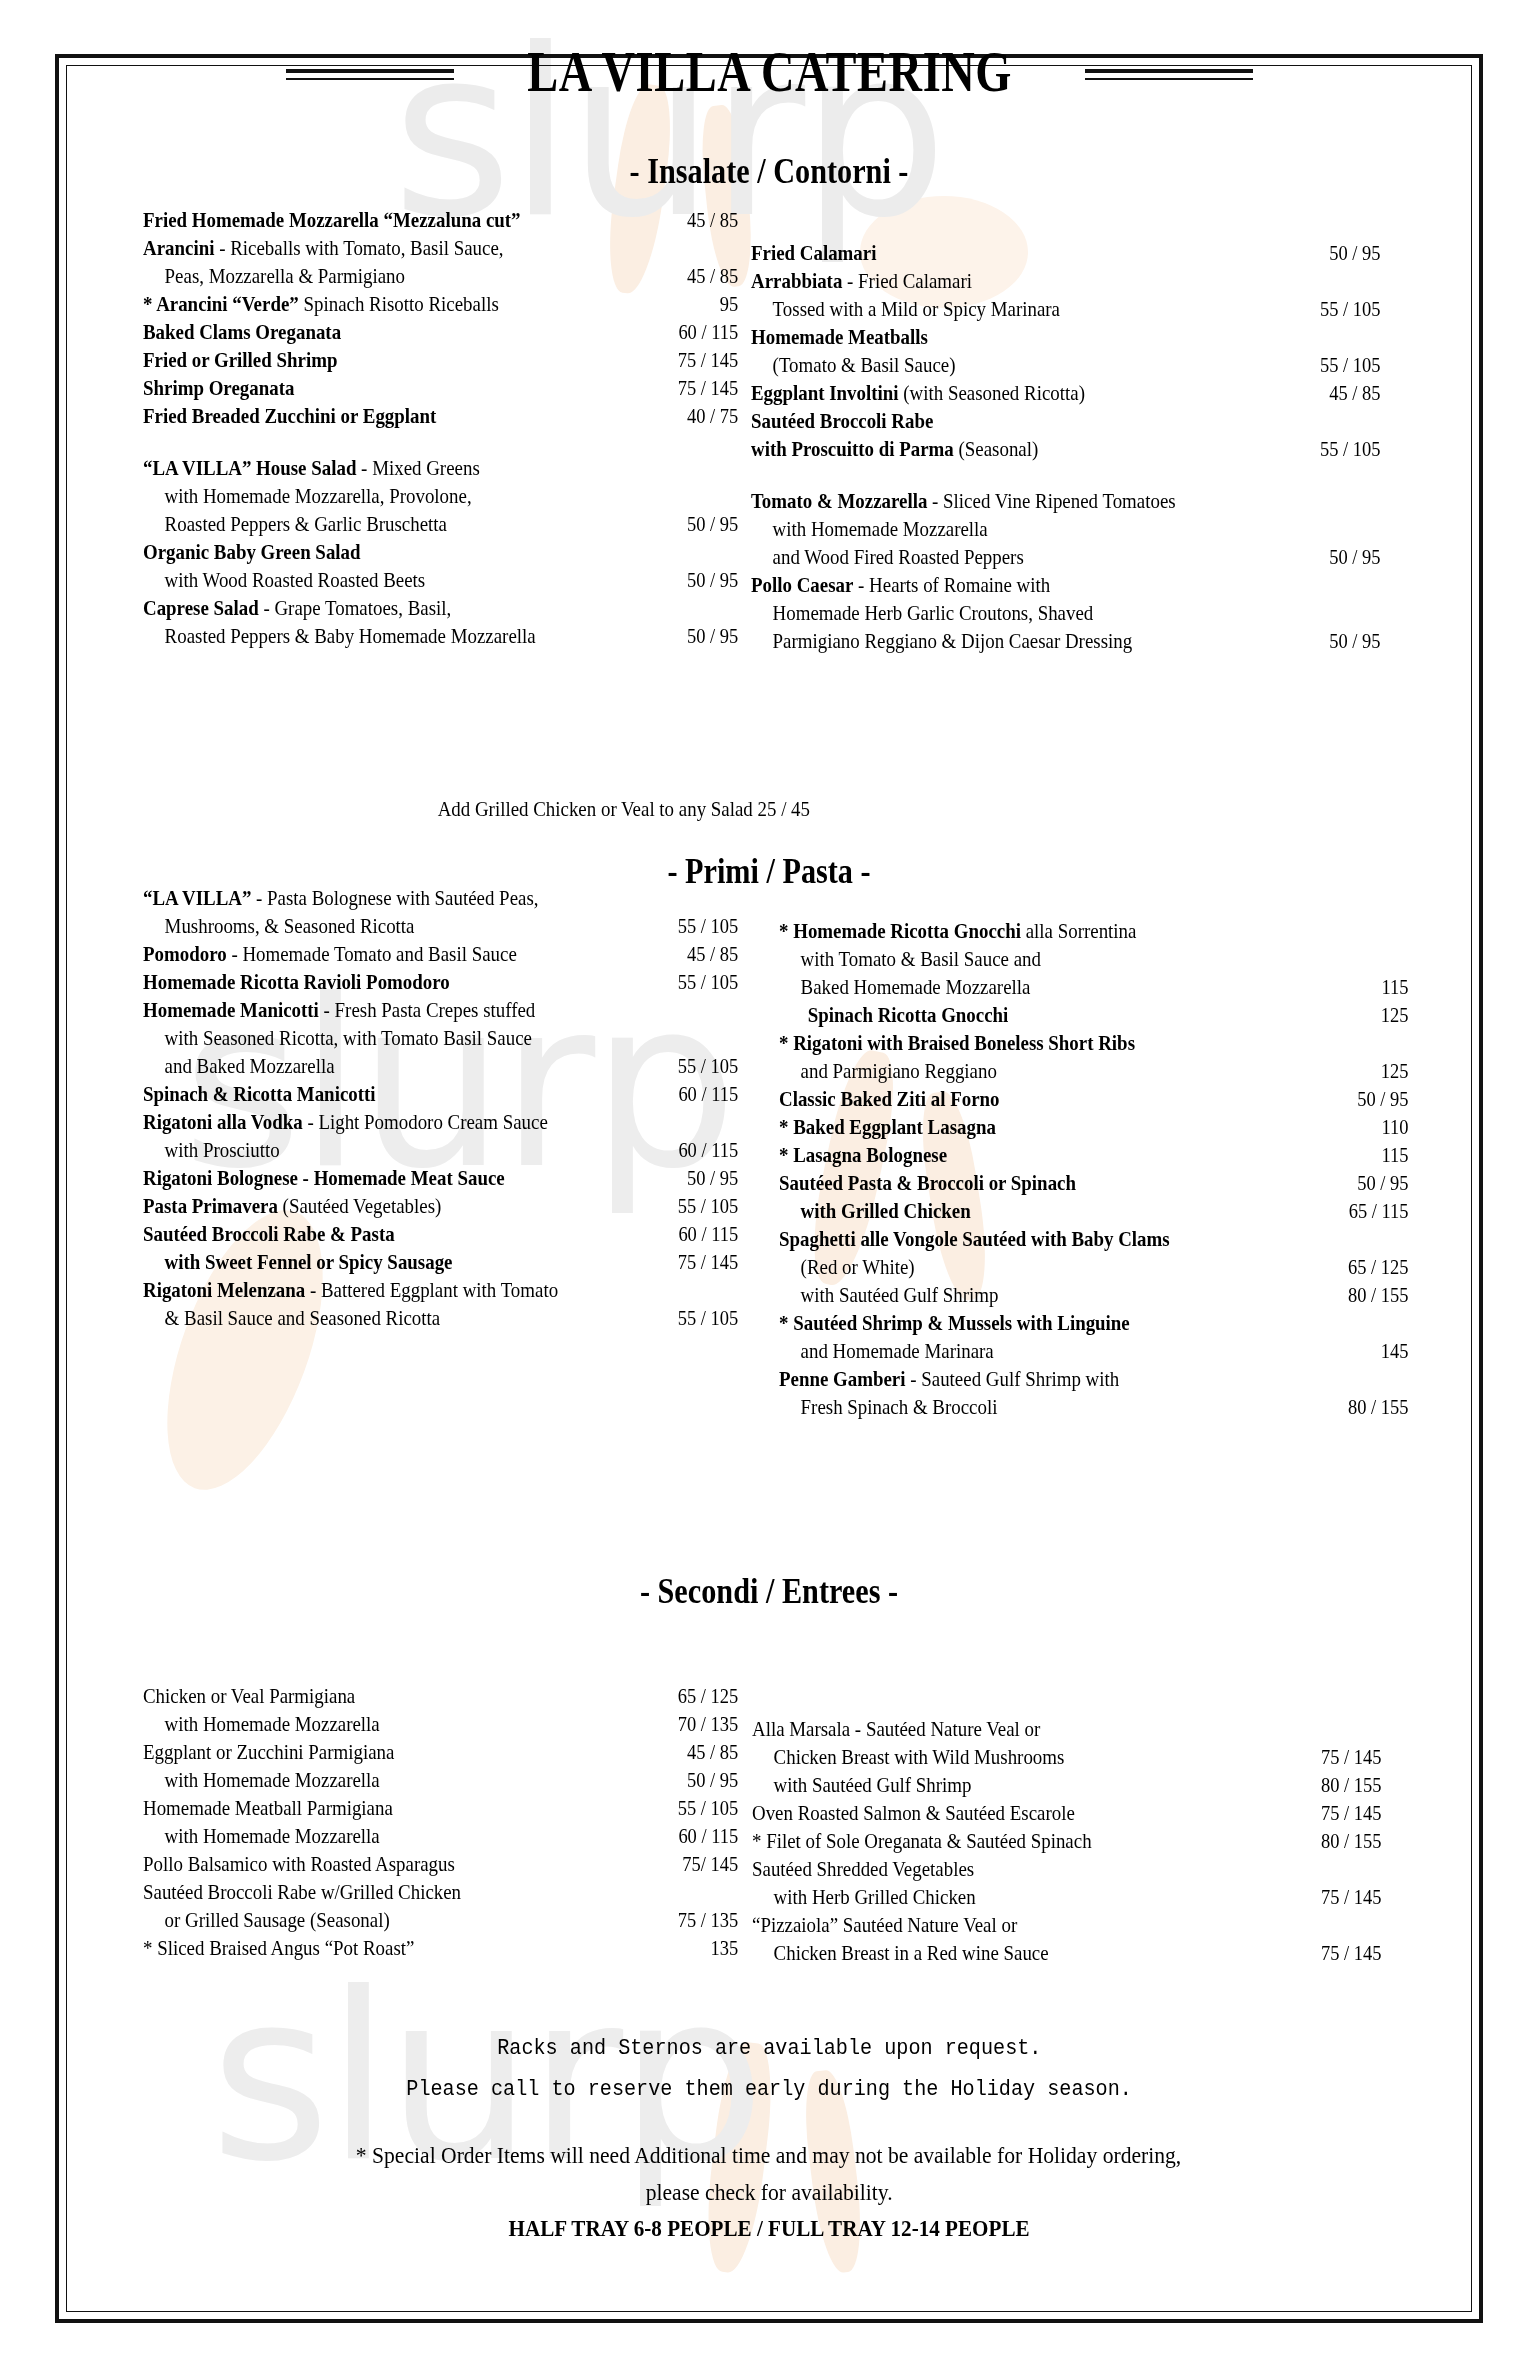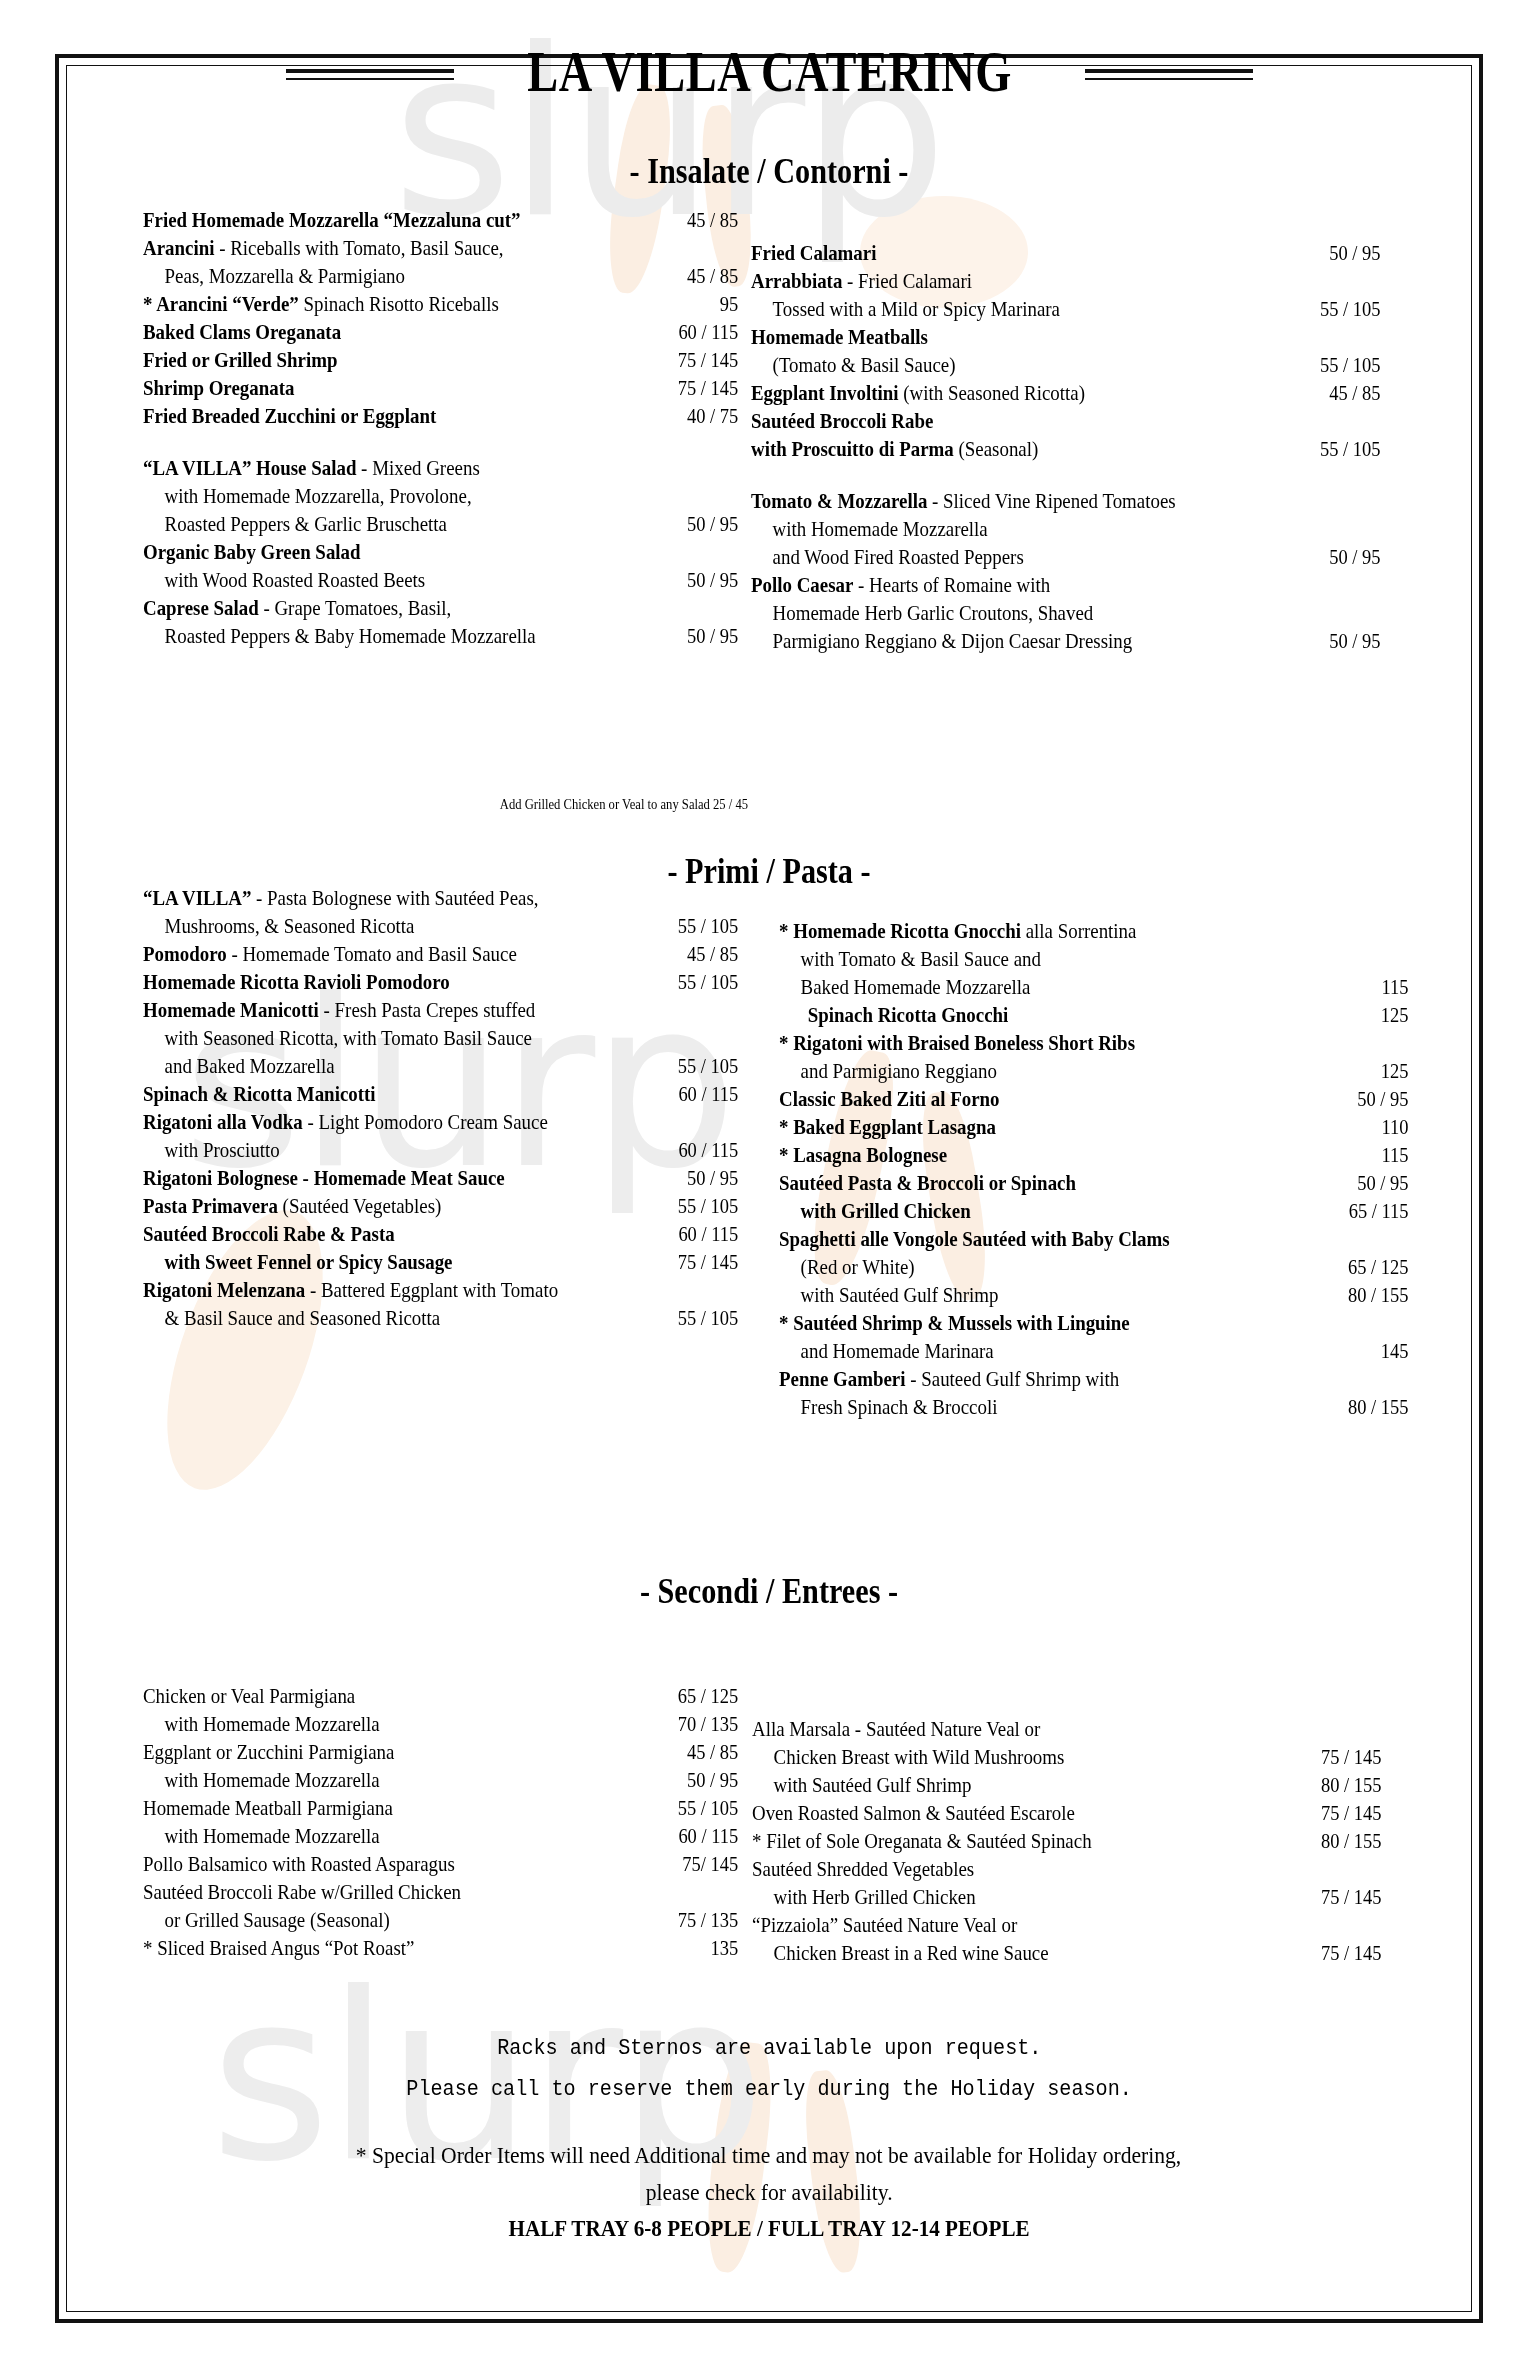--- a/index.html
+++ b/index.html
@@ -95,21 +95,21 @@
 
   
   .item{font-size:21px;margin-bottom:7px;}
   .item .txt,.item .price{
     transform-origin:left center;
   }
   .item .txt{transform:scaleX(.90);}
   .gap-m{height:24px;}
 
   .centered-note{
-    position:absolute;width:1247px;left:0;text-align:center;font-size:14px;
+    position:absolute;width:1247px;left:0;text-align:center;font-size:21px;
   }
   .centered-note span{display:inline-block;transform:scaleX(.90);}
 
   
   #footer{position:absolute;left:0;width:1538px;top:2035px;text-align:center;}
   .f-line{font-size:22.4px;margin-bottom:15.4px;font-family:Liberation Mono, monospace;}
   .f-line span{display:inline-block;transform:scaleX(.90);}
   .f-gap{height:24px;}
   .f-bold{font-weight:400;font-size:24px;margin-bottom:9.8px;}
   .f-bold span{display:inline-block;transform:scaleX(.90);}

